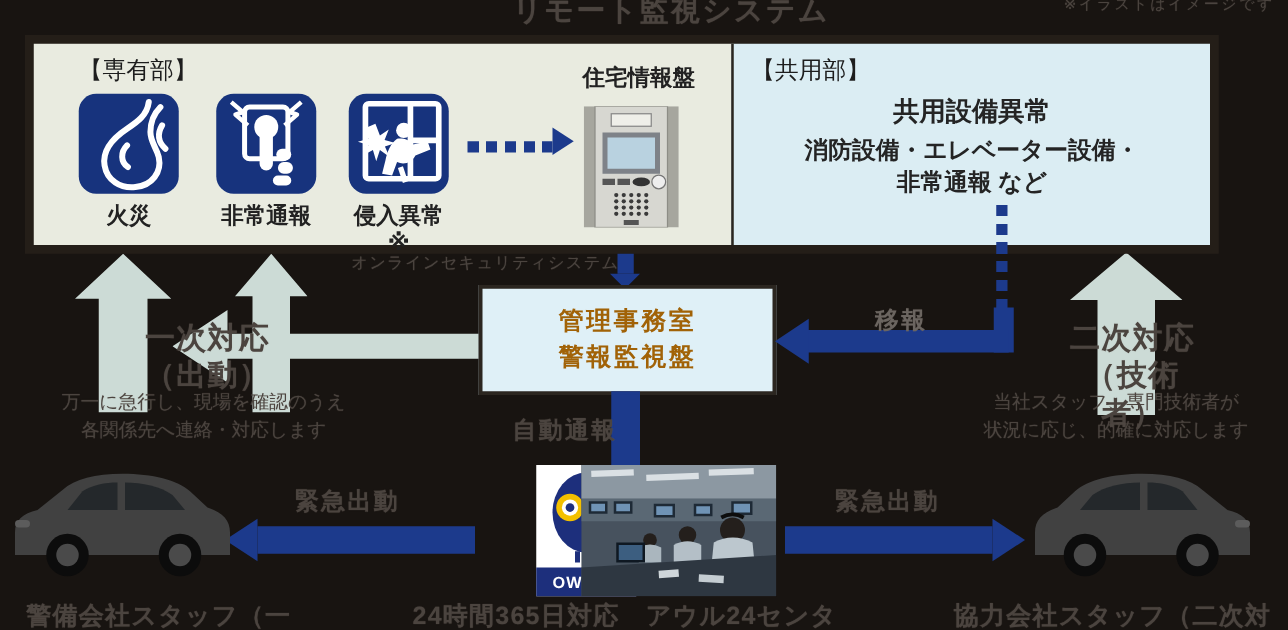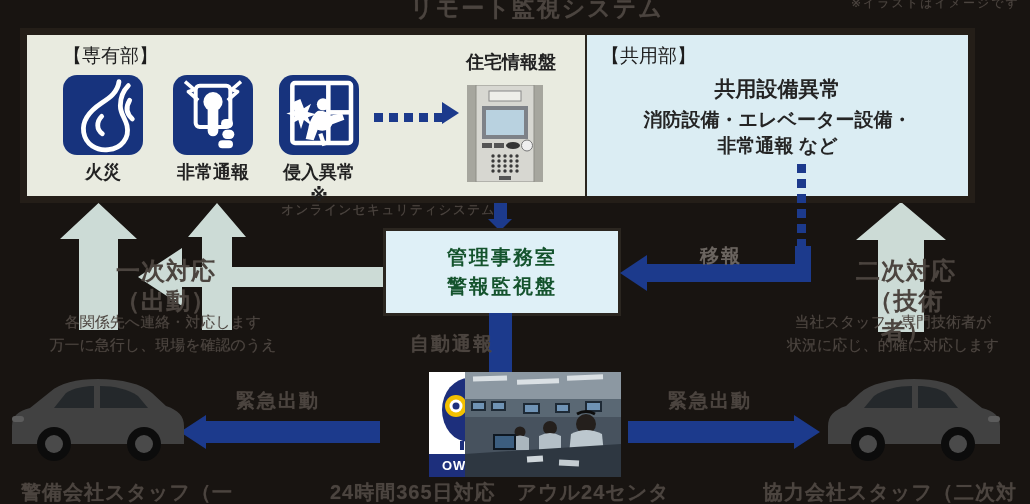--- a/index.html
+++ b/index.html
@@ -38,21 +38,21 @@
   .dash-h-head{left:442px;top:102px;width:0;height:0;z-index:3;
           border-left:17px solid #1c3a8c;border-top:11px solid transparent;
           border-bottom:11px solid transparent;}
   .dash-v{left:797px;top:164px;width:9px;height:84px;z-index:3;
           background:repeating-linear-gradient(180deg,#1c3a8c 0 9px,transparent 9px 15px);}
 
   
   .mgmt{left:383px;top:228px;width:238px;height:88px;background:#dff0f7;
         border:3px solid #2b2620;box-sizing:border-box;z-index:2;
         display:flex;flex-direction:column;align-items:center;justify-content:center;}
-  .mgmt div{font-size:20px;font-weight:bold;color:#14532d;line-height:29px;letter-spacing:2px;}
+  .mgmt div{font-size:20px;font-weight:bold;color:#a16207;line-height:29px;letter-spacing:2px;}
 
   
   .nbar{background:#1c3a8c;z-index:2;}
   .tri{width:0;height:0;z-index:2;}
 
   
   .larrow{z-index:1;}
 
   
   .role{width:104px;text-align:center;font-size:24px;font-weight:bold;
@@ -225,22 +225,22 @@
 
   <div class="abs nbar" style="left:628px;top:421px;width:166px;height:22px;"></div>
   <div class="abs tri" style="left:794px;top:415px;border-left:26px solid #1c3a8c;border-top:17px solid transparent;border-bottom:17px solid transparent;"></div>
   <div class="abs mini-label ghost" style="left:668px;top:388px;">緊急出動</div>
 
   <div class="abs role ghost" style="left:114px;top:256px;">
     <div>一次対応</div>
     <div>（出動）</div>
   </div>
   <div class="abs desc ghost" style="left:30px;top:310px;">
+    <div>万一に急行し、現場を確認のうえ</div>
     <div>各関係先へ連絡・対応します</div>
-    <div>万一に急行し、現場を確認のうえ</div>
   </div>
 
   <div class="abs role ghost" style="left:854px;top:256px;">
     <div>二次対応</div>
     <div>（技術者）</div>
   </div>
   <div class="abs desc ghost" style="left:760px;top:310px;">
     <div>当社スタッフ、専門技術者が</div>
     <div>状況に応じ、的確に対応します</div>
   </div>

